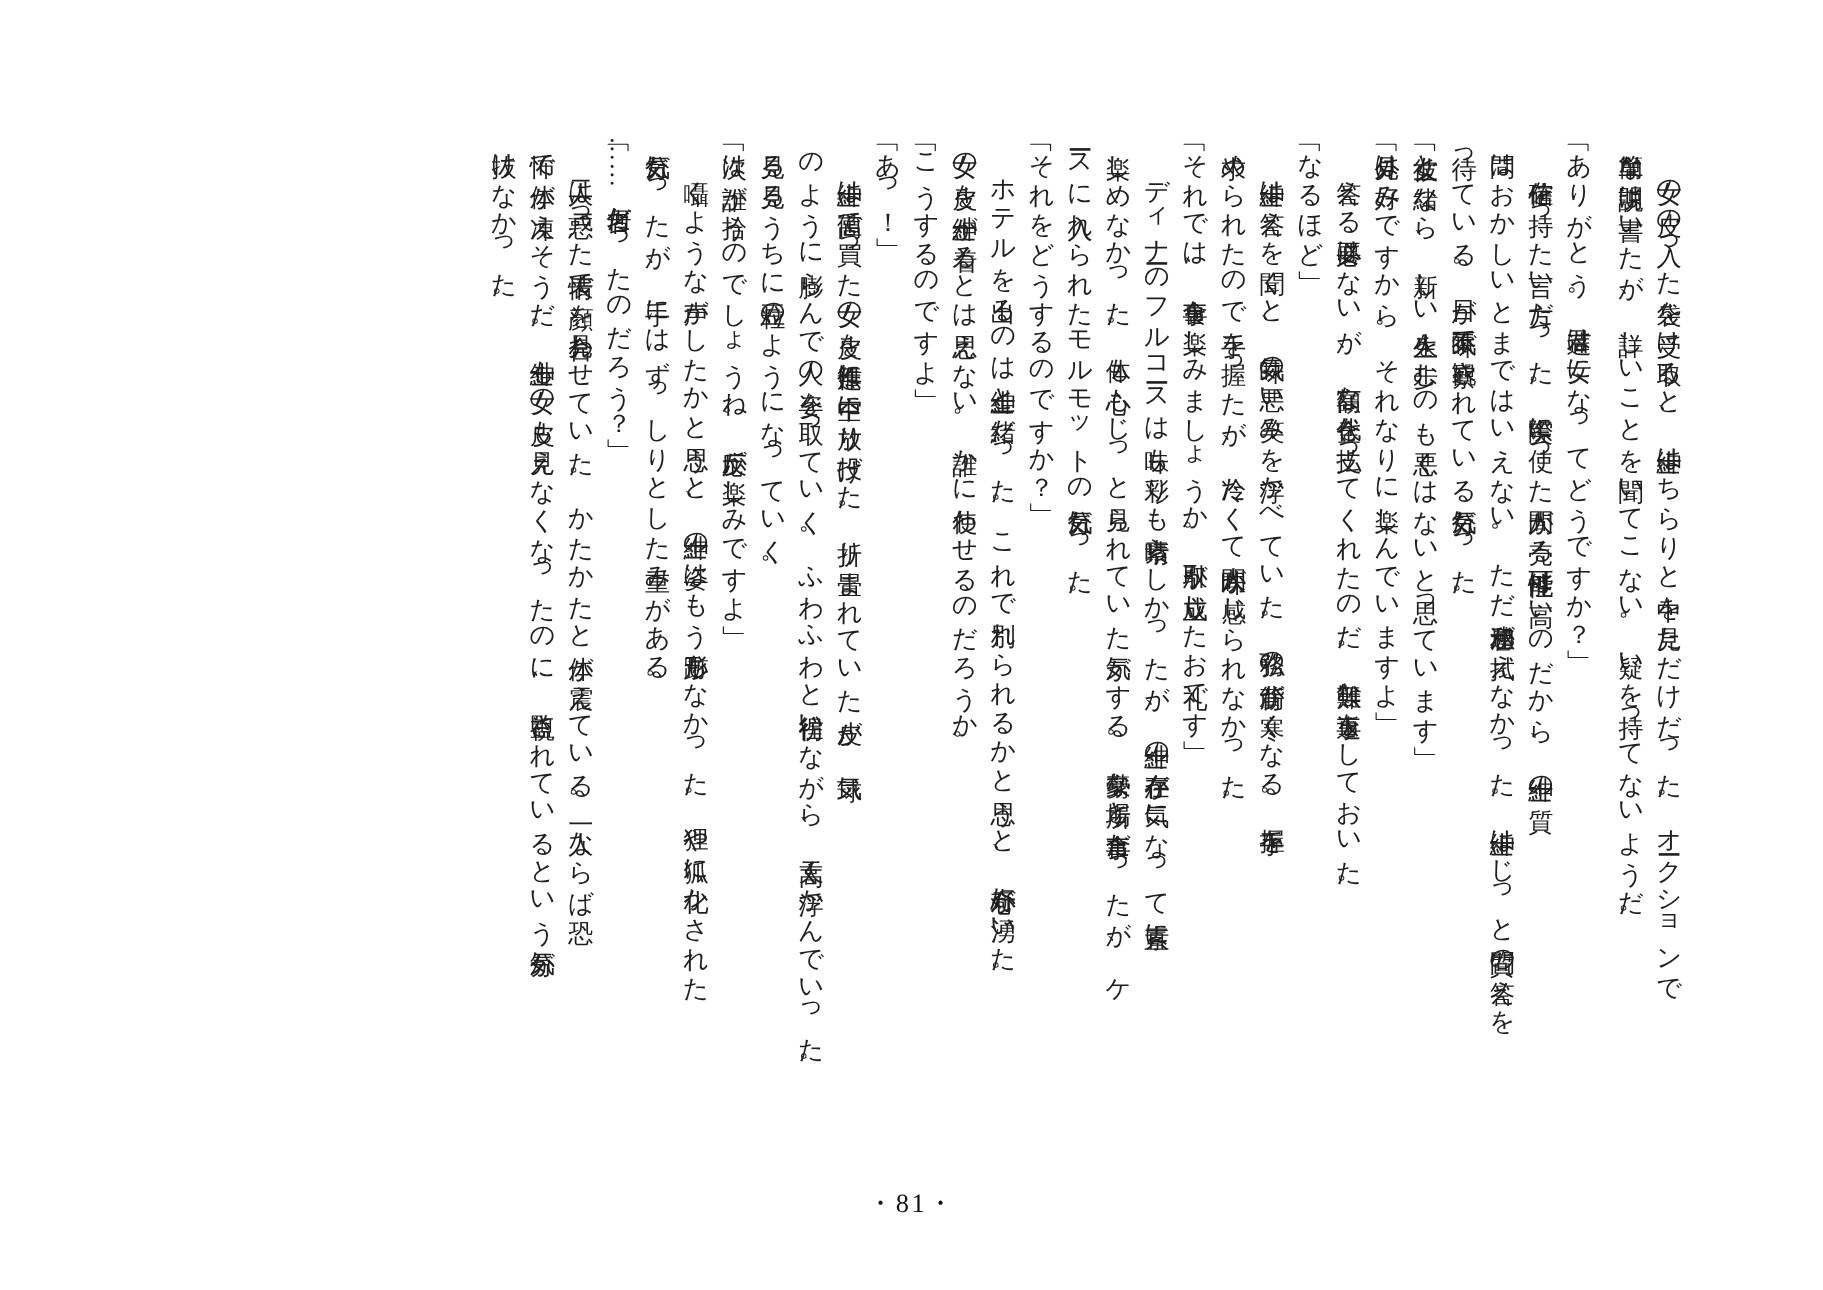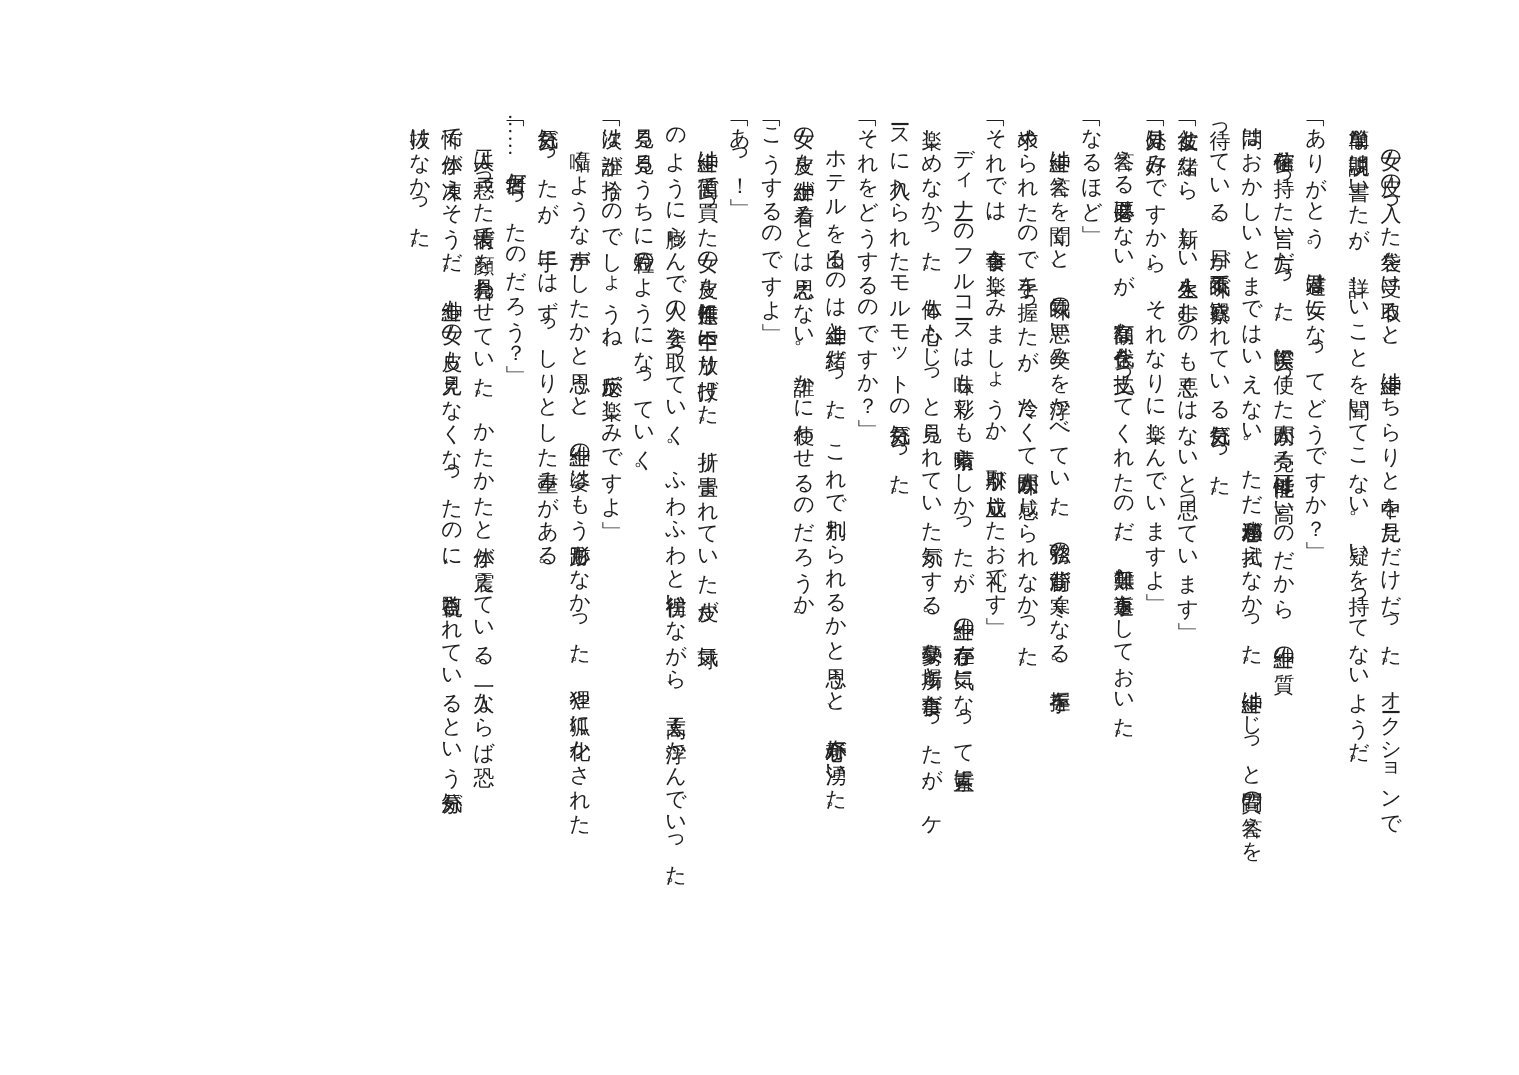--- a/index.html
+++ b/index.html
@@ -84,13 +84,14 @@
       <p>のように膨らんで人の姿を取っていく。ふわふわと彷徨いながら、天高く浮かんでいった。</p>
       <p>見る見るうちに豆粒のようになっていく。</p>
       <p>「次は誰が拾うのでしょうね。反応が楽しみですよ」</p>
       <p class="indent">囁くような声がしたかと思うと、紳士の姿はもう跡形もなかった。狸や狐に化かされた</p>
       <p>気分だったが、手にはずっしりとした重みがある。</p>
       <p>「……何者だったのだろう？」</p>
       <p class="indent">二人は戸惑った表情で顔を見合わせていた。かたかたと体が震えている。一人ならば恐</p>
       <p>怖で体が凍えそうだ。紳士も女の皮も見えなくなったのに、監視されているという気分が</p>
       <p>抜けなかった。</p>
     </div>
+  <div class="page-number">・81・</div>
 </div>
 
 </body></html>

